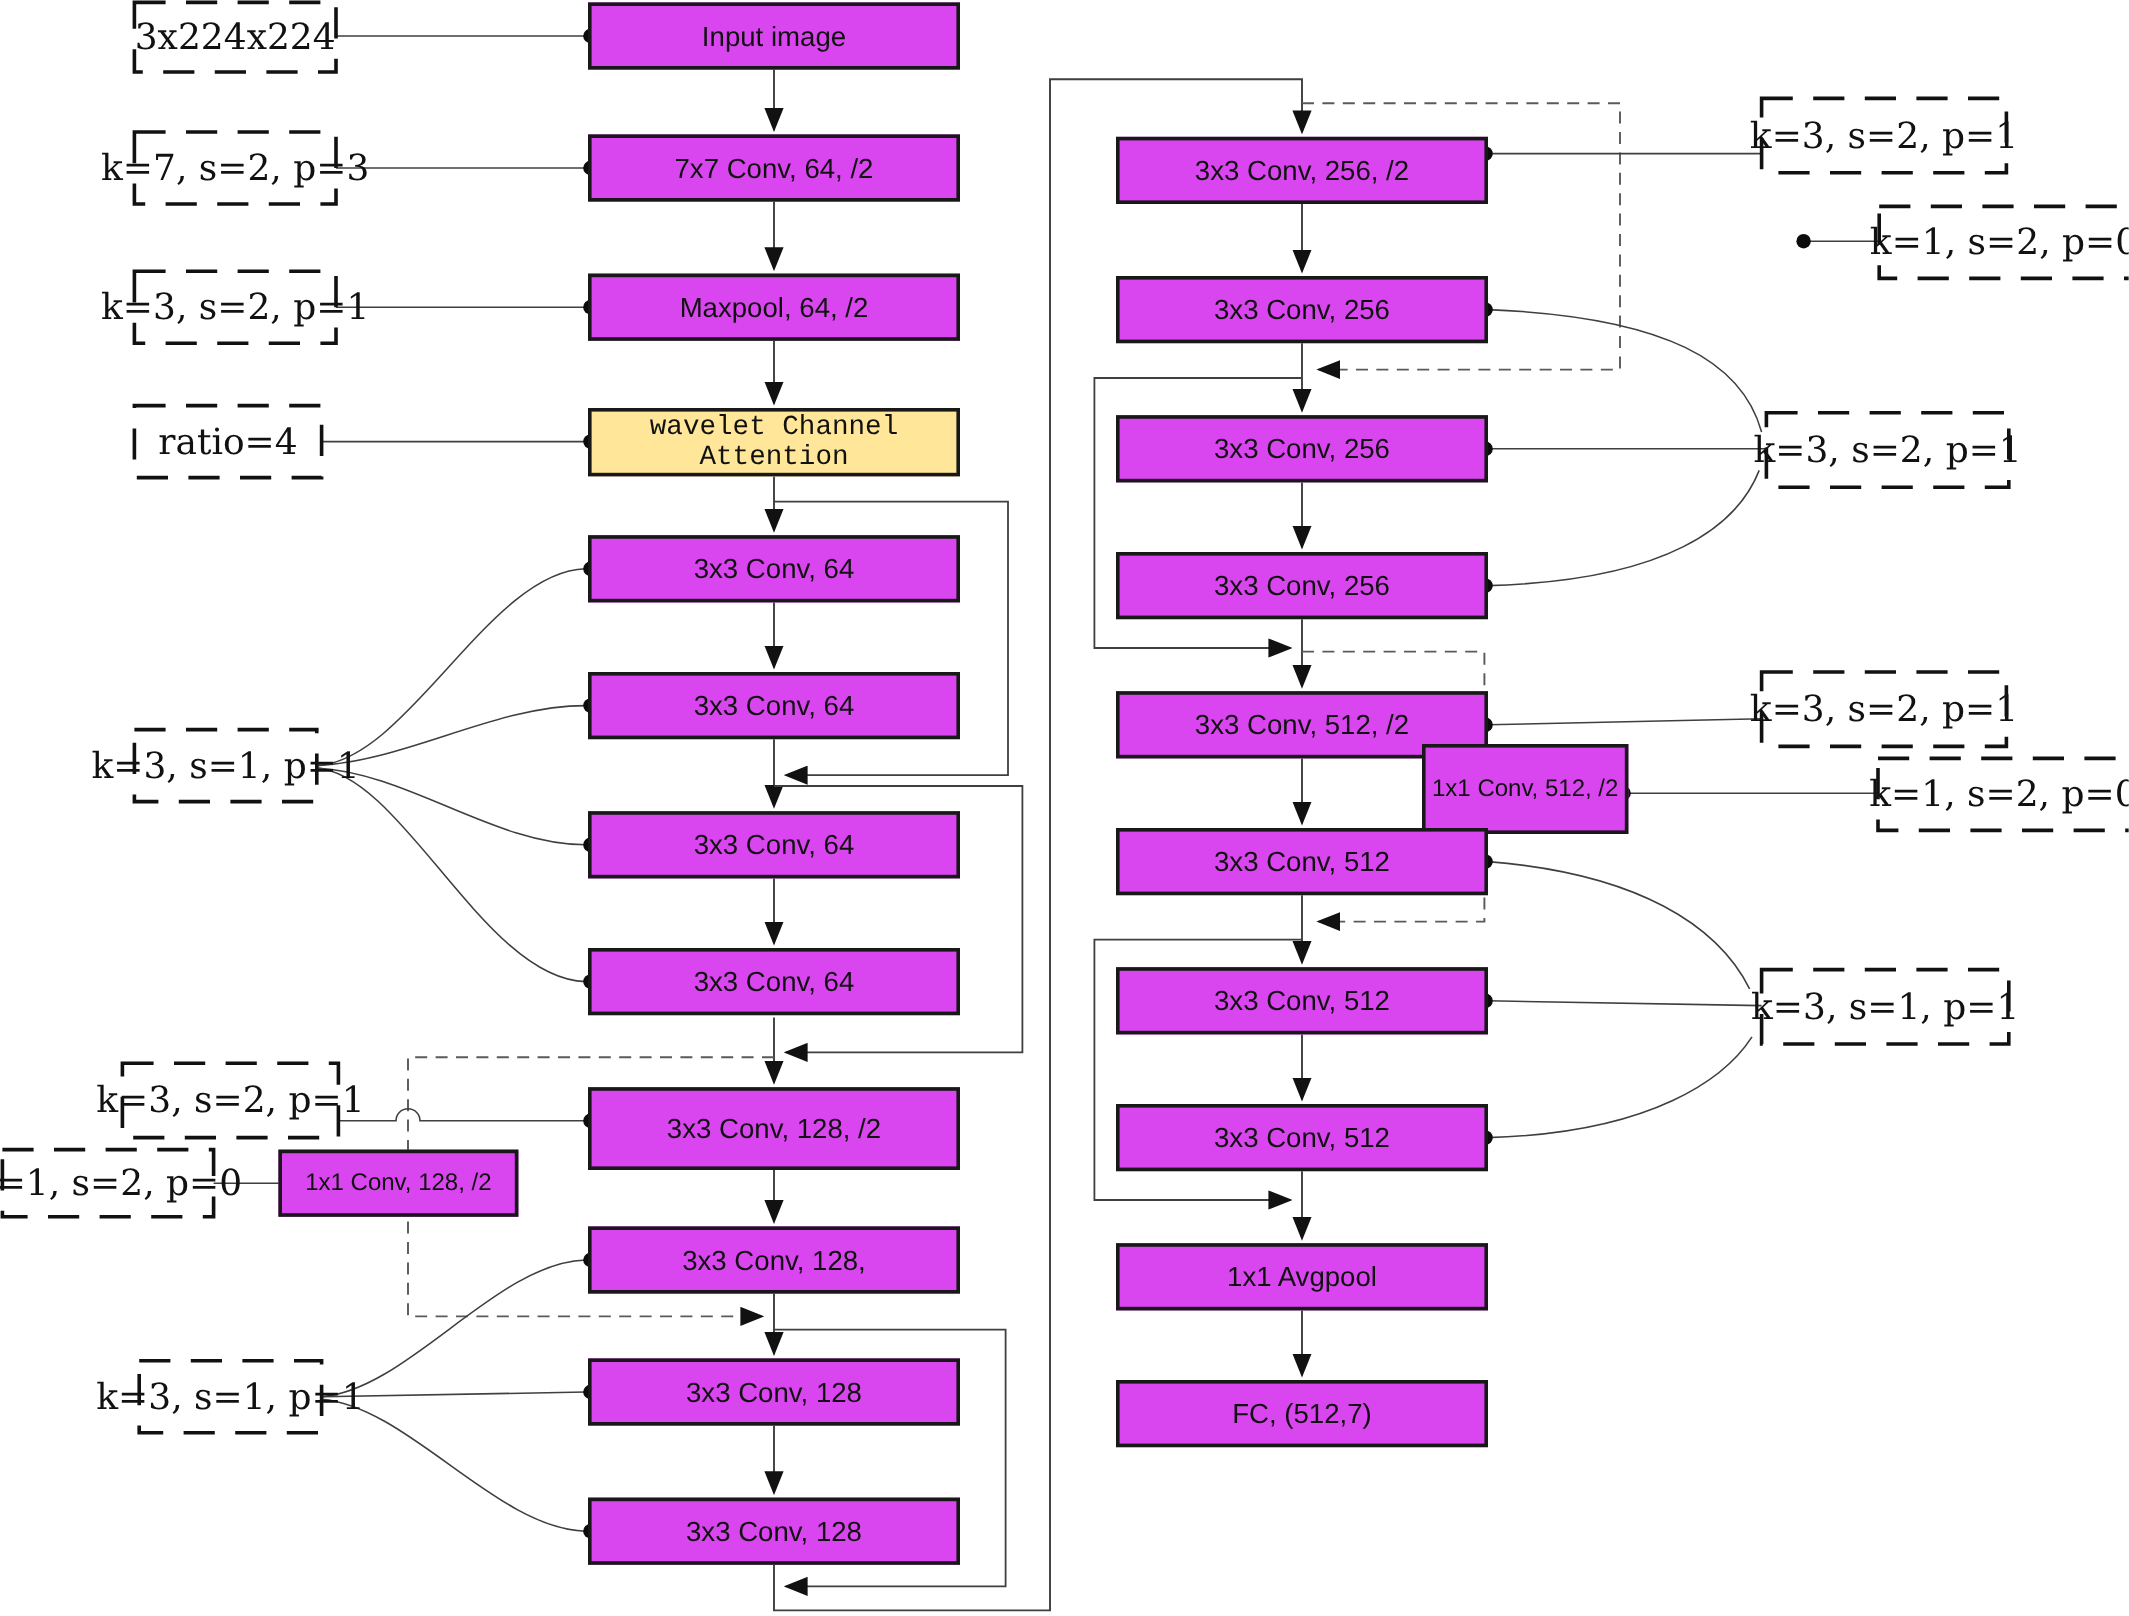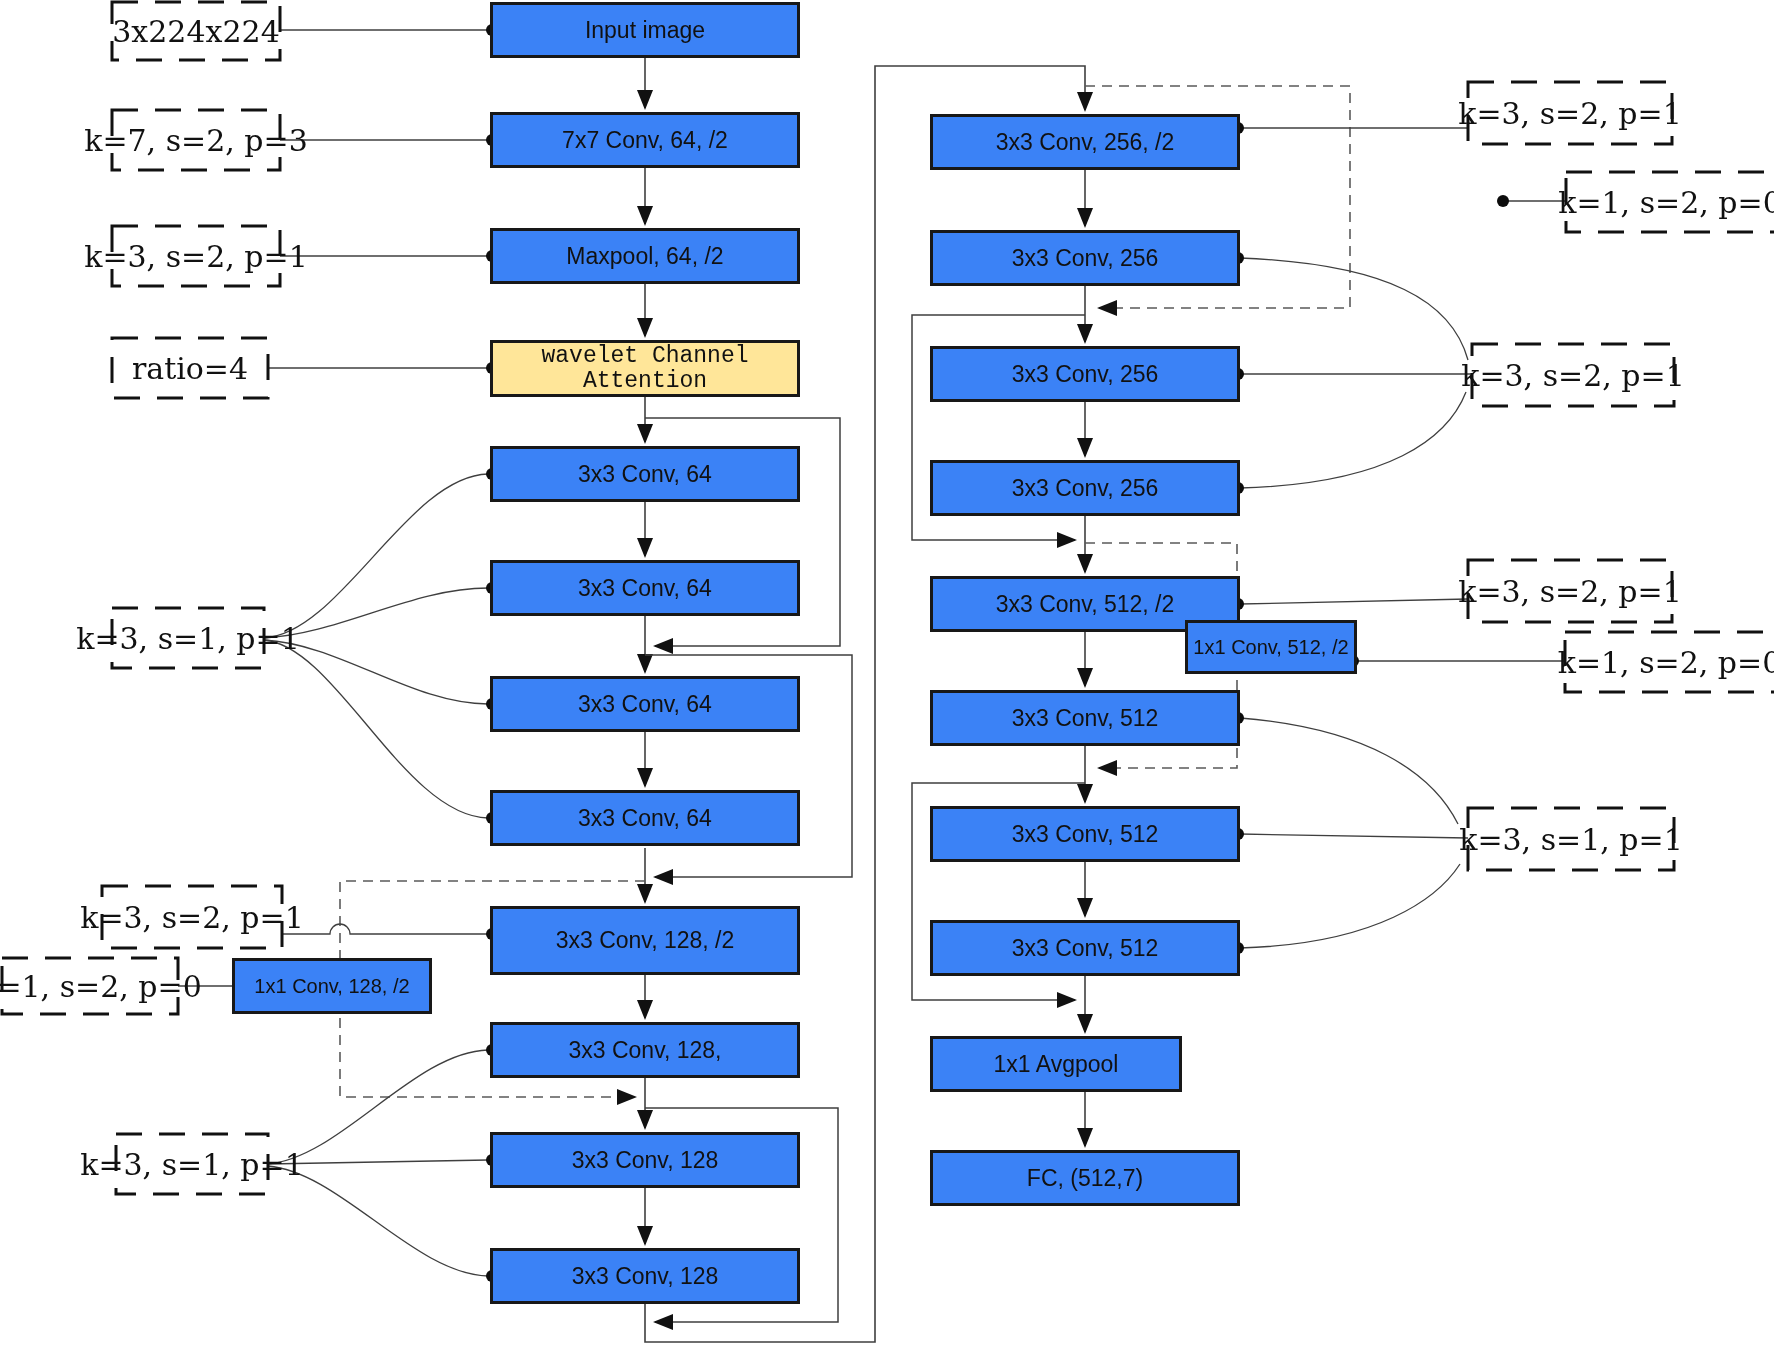--- a/index.html
+++ b/index.html
@@ -3,21 +3,21 @@
 <meta charset="utf-8">
 <style>
   html,body{margin:0;padding:0;background:#ffffff;}
   #canvas{
     position:relative;width:1774px;height:1347px;background:#ffffff;
     overflow:hidden;font-family:"Liberation Sans",sans-serif;
   }
   #wires{position:absolute;left:0;top:0;width:1774px;height:1347px;}
   .node{
     position:absolute;display:flex;align-items:center;justify-content:center;
-    background:#3b82f6;border:3px solid #181818;box-sizing:border-box;
+    background:#d946ef;border:3px solid #181818;box-sizing:border-box;
     font-size:23px;color:#111;text-align:center;line-height:1.05;
   }
   .node.attn{background:#ffe699;font-family:Liberation Mono, monospace;}
   .node.small{font-size:20px;}
   .plabel{
     position:absolute;display:flex;align-items:center;justify-content:center;
     background:transparent;box-sizing:border-box;color:#111;
     font-family:"DejaVu Serif",serif;font-size:30px;white-space:nowrap;
   }
 </style>
@@ -153,25 +153,25 @@
   <div class="node small" style="left:232px;top:958px;width:200px;height:56px">1x1 Conv, 128, /2</div>
   <div class="node" style="left:490px;top:1022px;width:310px;height:56px">3x3 Conv, 128,</div>
   <div class="node" style="left:490px;top:1132px;width:310px;height:56px">3x3 Conv, 128</div>
   <div class="node" style="left:490px;top:1248px;width:310px;height:56px">3x3 Conv, 128</div>
 
   <div class="node" style="left:930px;top:114px;width:310px;height:56px">3x3 Conv, 256, /2</div>
   <div class="node" style="left:930px;top:230px;width:310px;height:56px">3x3 Conv, 256</div>
   <div class="node" style="left:930px;top:346px;width:310px;height:56px">3x3 Conv, 256</div>
   <div class="node" style="left:930px;top:460px;width:310px;height:56px">3x3 Conv, 256</div>
   <div class="node" style="left:930px;top:576px;width:310px;height:56px">3x3 Conv, 512, /2</div>
-  <div class="node small" style="left:1185px;top:620px;width:172px;height:54px">1x1 Conv, 512, /2</div>
+  <div class="node small" style="left:1185px;top:620px;width:172px;height:75px">1x1 Conv, 512, /2</div>
   <div class="node" style="left:930px;top:690px;width:310px;height:56px">3x3 Conv, 512</div>
   <div class="node" style="left:930px;top:806px;width:310px;height:56px">3x3 Conv, 512</div>
   <div class="node" style="left:930px;top:920px;width:310px;height:56px">3x3 Conv, 512</div>
-  <div class="node" style="left:930px;top:1036px;width:252px;height:56px">1x1 Avgpool</div>
+  <div class="node" style="left:930px;top:1036px;width:310px;height:56px">1x1 Avgpool</div>
   <div class="node" style="left:930px;top:1150px;width:310px;height:56px">FC, (512,7)</div>
 
   <div class="plabel" style="left:112px;top:2px;width:168px;height:58px">3x224x224</div>
   <div class="plabel" style="left:112px;top:110px;width:168px;height:60px">k=7, s=2, p=3</div>
   <div class="plabel" style="left:112px;top:226px;width:168px;height:60px">k=3, s=2, p=1</div>
   <div class="plabel" style="left:112px;top:338px;width:156px;height:60px">ratio=4</div>
   <div class="plabel" style="left:112px;top:608px;width:152px;height:60px">k=3, s=1, p=1</div>
   <div class="plabel" style="left:102px;top:886px;width:180px;height:62px">k=3, s=2, p=1</div>
   <div class="plabel" style="left:2px;top:958px;width:176px;height:56px">k=1, s=2, p=0</div>
   <div class="plabel" style="left:116px;top:1134px;width:152px;height:60px">k=3, s=1, p=1</div>

